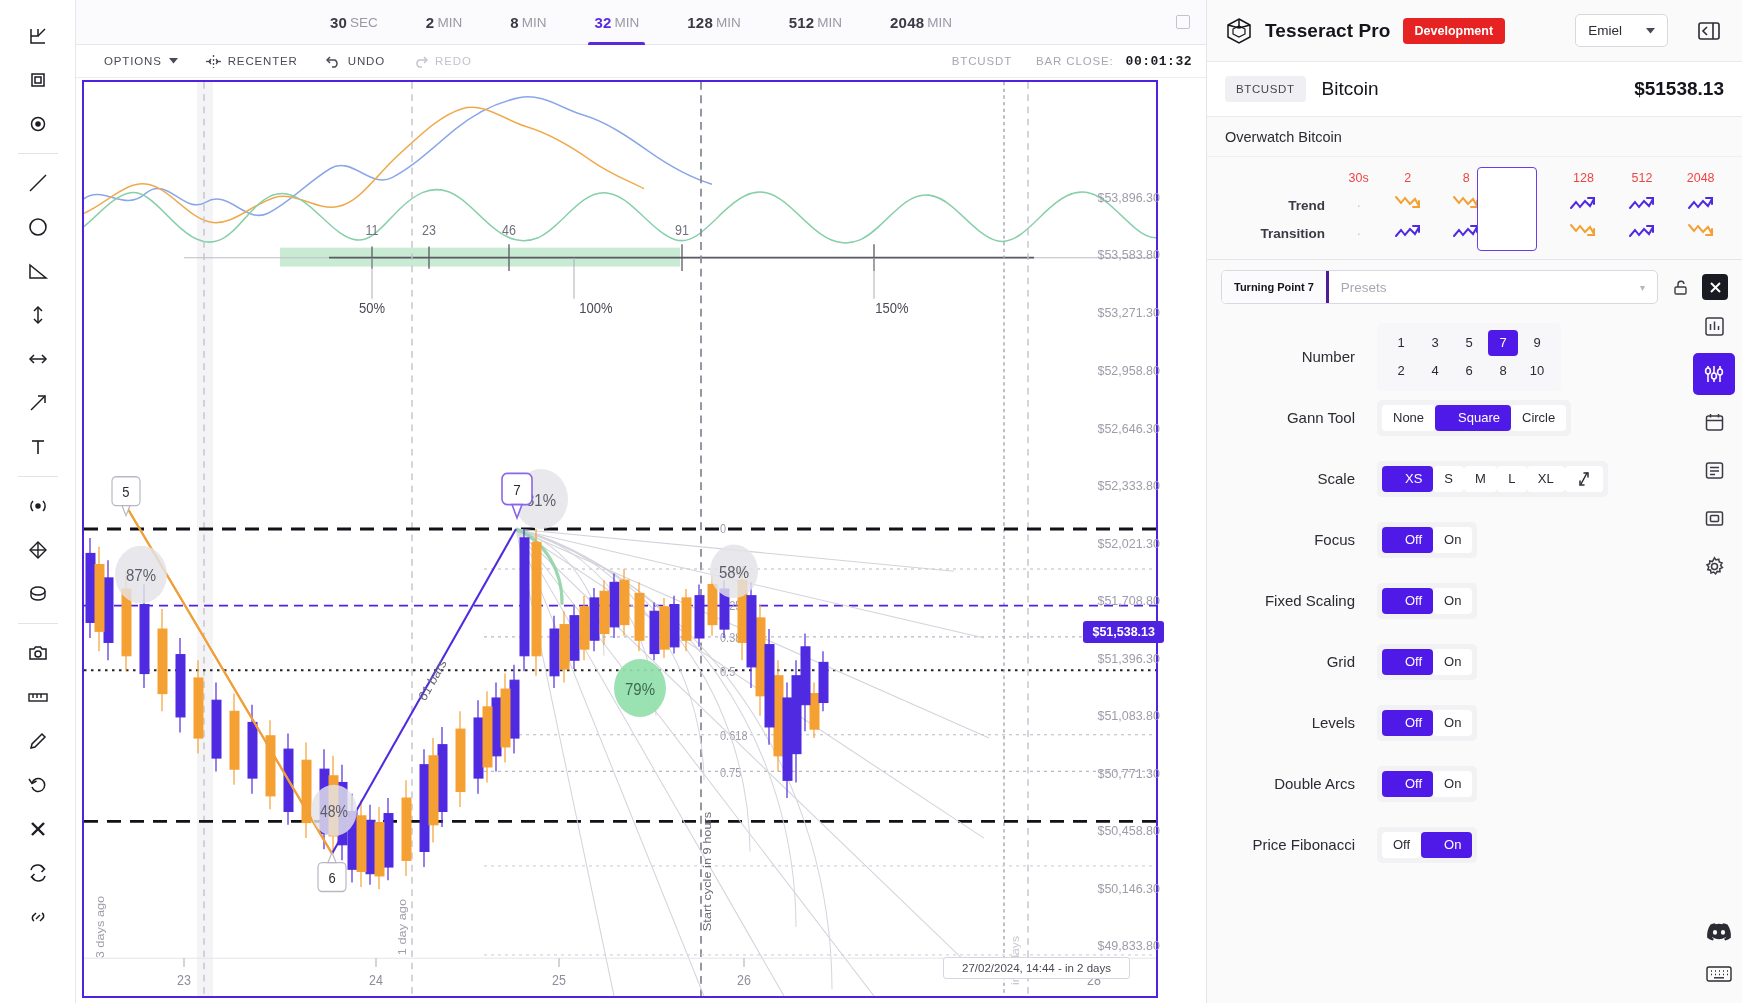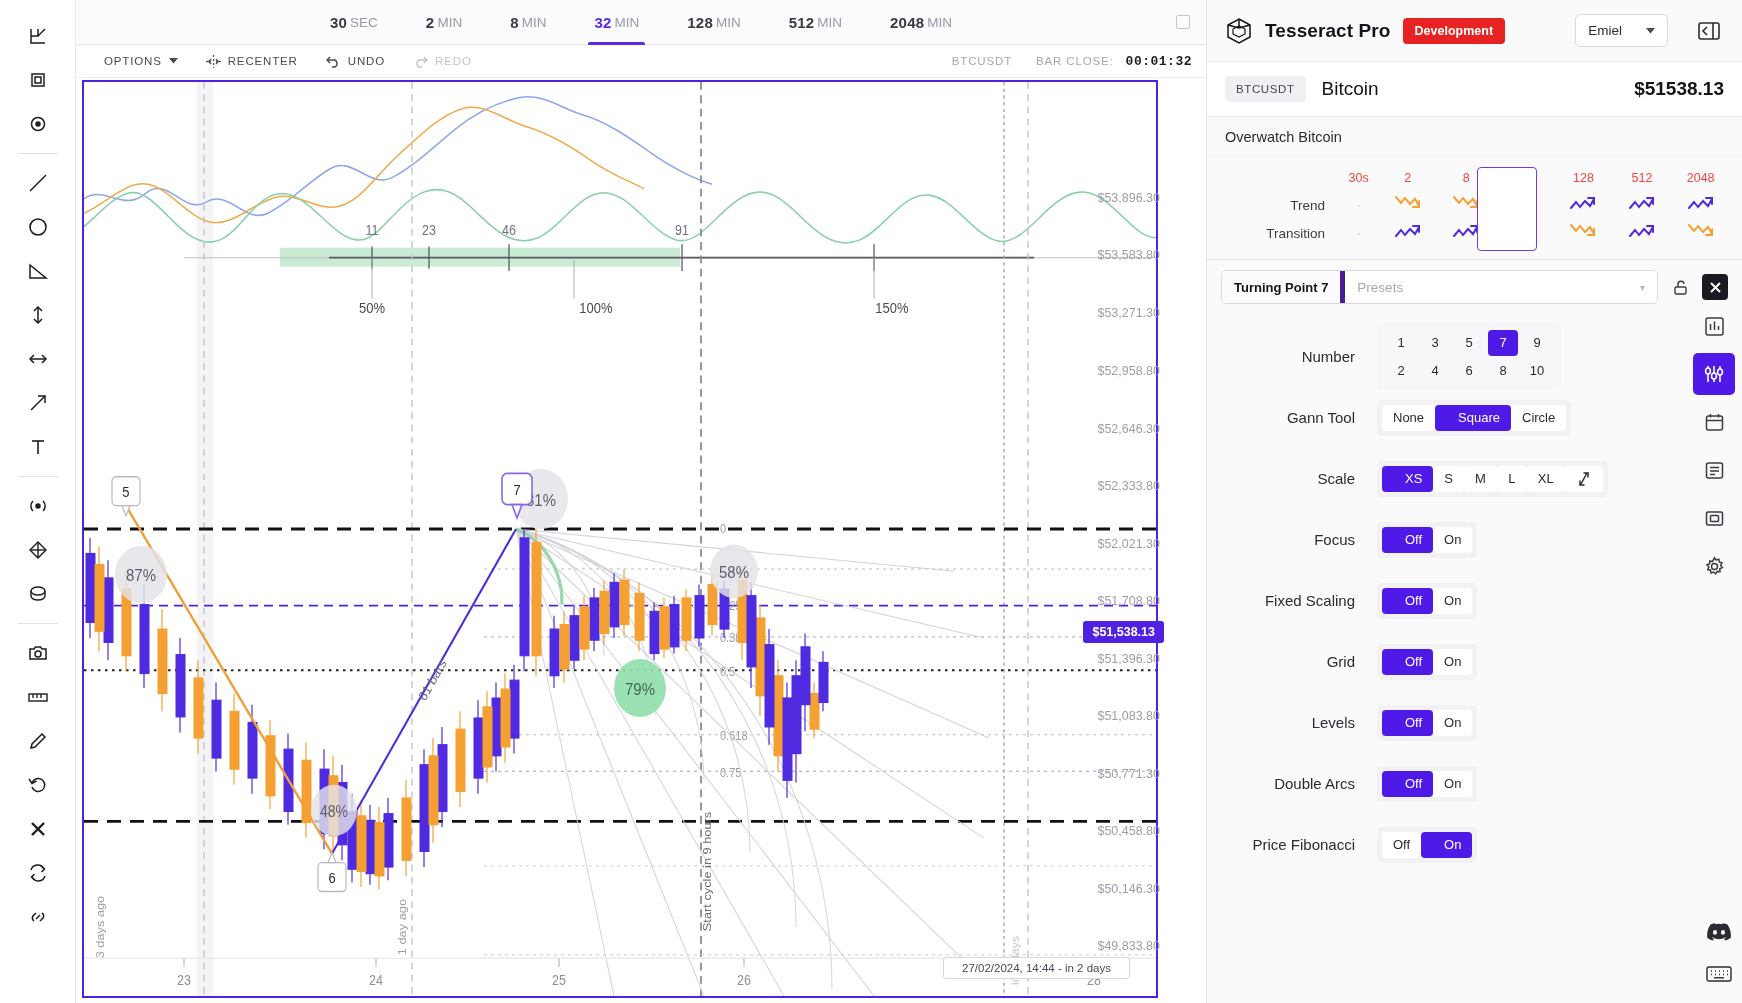--- a/index.html
+++ b/index.html
@@ -177,21 +177,21 @@
 
   
   .ow-grid {
     padding: 8px 12px 12px 12px; background:#fafafb;
     border-bottom: 1px solid #e4e4ea;
   }
   .ow-table { width: 100%; border-collapse: collapse; }
   .ow-table td, .ow-table th { text-align:center; padding: 0; }
   .ow-rowlabel {
     text-align: right !important; padding-right: 14px !important;
-    font-size: 13.5px; color: #3b3b45; font-weight: 400; width: 120px;
+    font-size: 13.5px; color: #3b3b45; font-weight: 700; width: 120px;
   }
   .ow-colhead { font-size: 12.5px; color: #ef4444; height: 26px; }
   .ow-colhead.sel { color: #14141a; font-weight: 700; }
   .ow-cell { height: 28px; }
   .ow-dot { color:#c9c9d2; font-size: 15px; line-height: 1; }
   .ow-selbox {
     position: absolute; border: 1.6px solid #6b3be8; border-radius: 4px;
     background: #fff; pointer-events:none;
   }
   .ow-wrap { position: relative; }
@@ -200,23 +200,23 @@
   .preset-row {
     display:flex; align-items:center; gap: 9px;
     padding: 10px 14px 10px 14px; background:#fafafb;
   }
   .preset-box {
     flex: 1; display:flex; align-items:center;
     border: 1px solid #d9d9e2; border-radius: 5px; background:#fff;
     height: 34px; overflow: hidden;
   }
   .preset-name {
-    font-size: 13px; font-weight: 700; color:#14141a;
+    font-size: 11px; font-weight: 700; color:#14141a;
     padding: 0 12px; height: 100%; display:flex; align-items:center;
-    border-right: 5px solid #4c1d95; background:#fbfbfd; white-space: nowrap;
+    border-right: 3px solid #4c1d95; background:#fbfbfd; white-space: nowrap;
   }
   .preset-input {
     flex: 1; height: 100%; display:flex; align-items:center;
     padding: 0 12px; font-size: 13.5px; color:#a8a8b4;
   }
   .preset-caret { color:#b6b6c2; padding-right: 12px; font-size: 10px; }
   .icon-sq {
     width: 26px; height: 26px; border-radius: 4px;
     display:flex; align-items:center; justify-content:center;
     cursor:pointer; color:#3b3b45;

